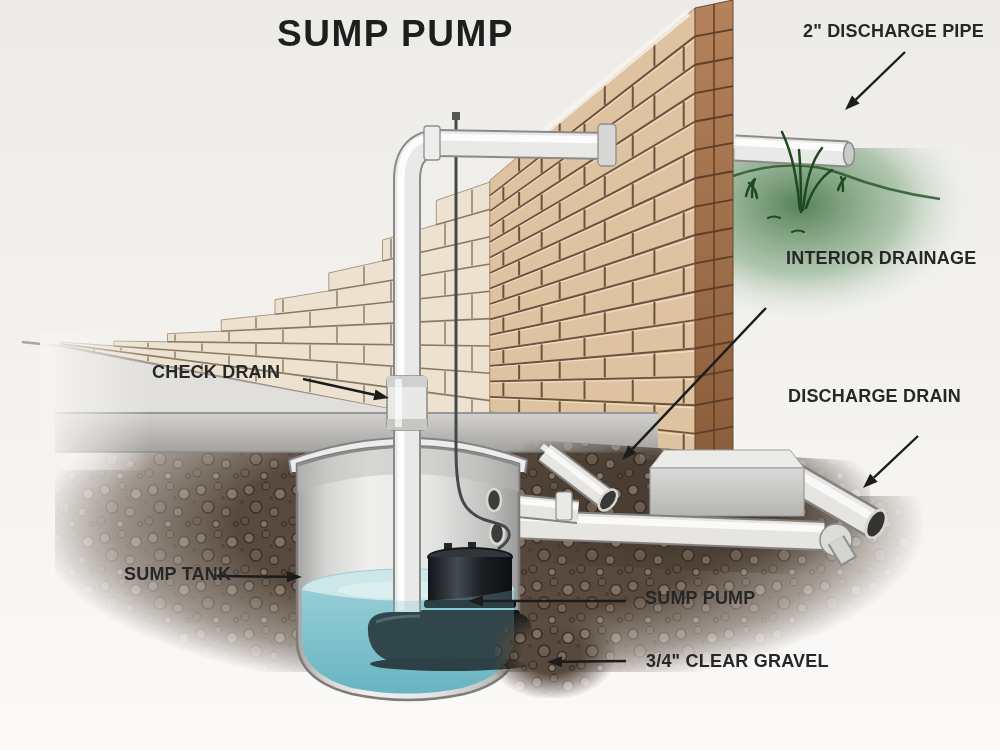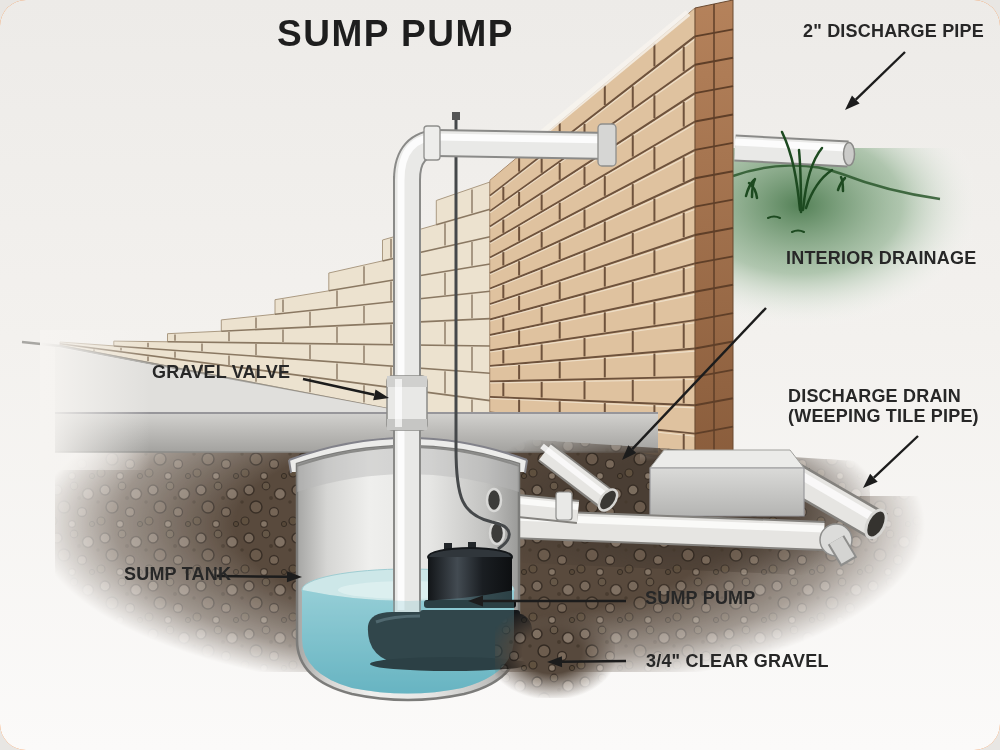--- a/index.html
+++ b/index.html
@@ -1,17 +1,17 @@
 <!DOCTYPE html>
 <html><head>
 <meta charset="utf-8">
 <style>
   html,body{margin:0;padding:0;background:#e8e6e3;}
   .stage{position:relative;width:1000px;height:750px;overflow:hidden;
-         font-family:"Liberation Sans",sans-serif;background:#f97316;border-radius:26px;}
+         font-family:"Liberation Sans",sans-serif;background:#f97316;}
   svg{position:absolute;left:0;top:0;}
   .lbl{position:absolute;font-weight:700;font-size:18px;line-height:1.1;
        color:#272727;white-space:nowrap;letter-spacing:.2px;}
   .lbl.center{text-align:left;}
   .title{position:absolute;font-weight:700;font-size:37px;letter-spacing:1.5px;color:#1e1e1e;}
 </style>
 </head>
 <body>
 
 <div class="stage">
@@ -461,19 +461,18 @@
       </g>
 </svg>
 
 <div class="title" style="left:277px;top:13px;">SUMP PUMP</div>
 <div class="lbl" style="left:803px;top:22px;">2" DISCHARGE PIPE</div>
 <div class="lbl center" style="left:786px;top:249px;width:200px;">
   <span style="display:block">INTERIOR DRAINAGE</span>
 </div>
 <div class="lbl center" style="left:788px;top:387px;width:212px;">
   <span style="display:block">DISCHARGE DRAIN</span>
-  <span style="display:block">(WEEPING TILE PIPE)</span>
 </div>
-<div class="lbl" style="left:152px;top:363px;">GRAVEL VALVE</div>
+<div class="lbl" style="left:152px;top:363px;">CHECK DRAIN</div>
 <div class="lbl" style="left:92px;top:565px;margin-left:32px;">SUMP TANK</div>
 <div class="lbl" style="left:645px;top:589px;">SUMP PUMP</div>
 <div class="lbl" style="left:646px;top:652px;">3/4" CLEAR GRAVEL</div>
 </div>
 
 </body></html>

